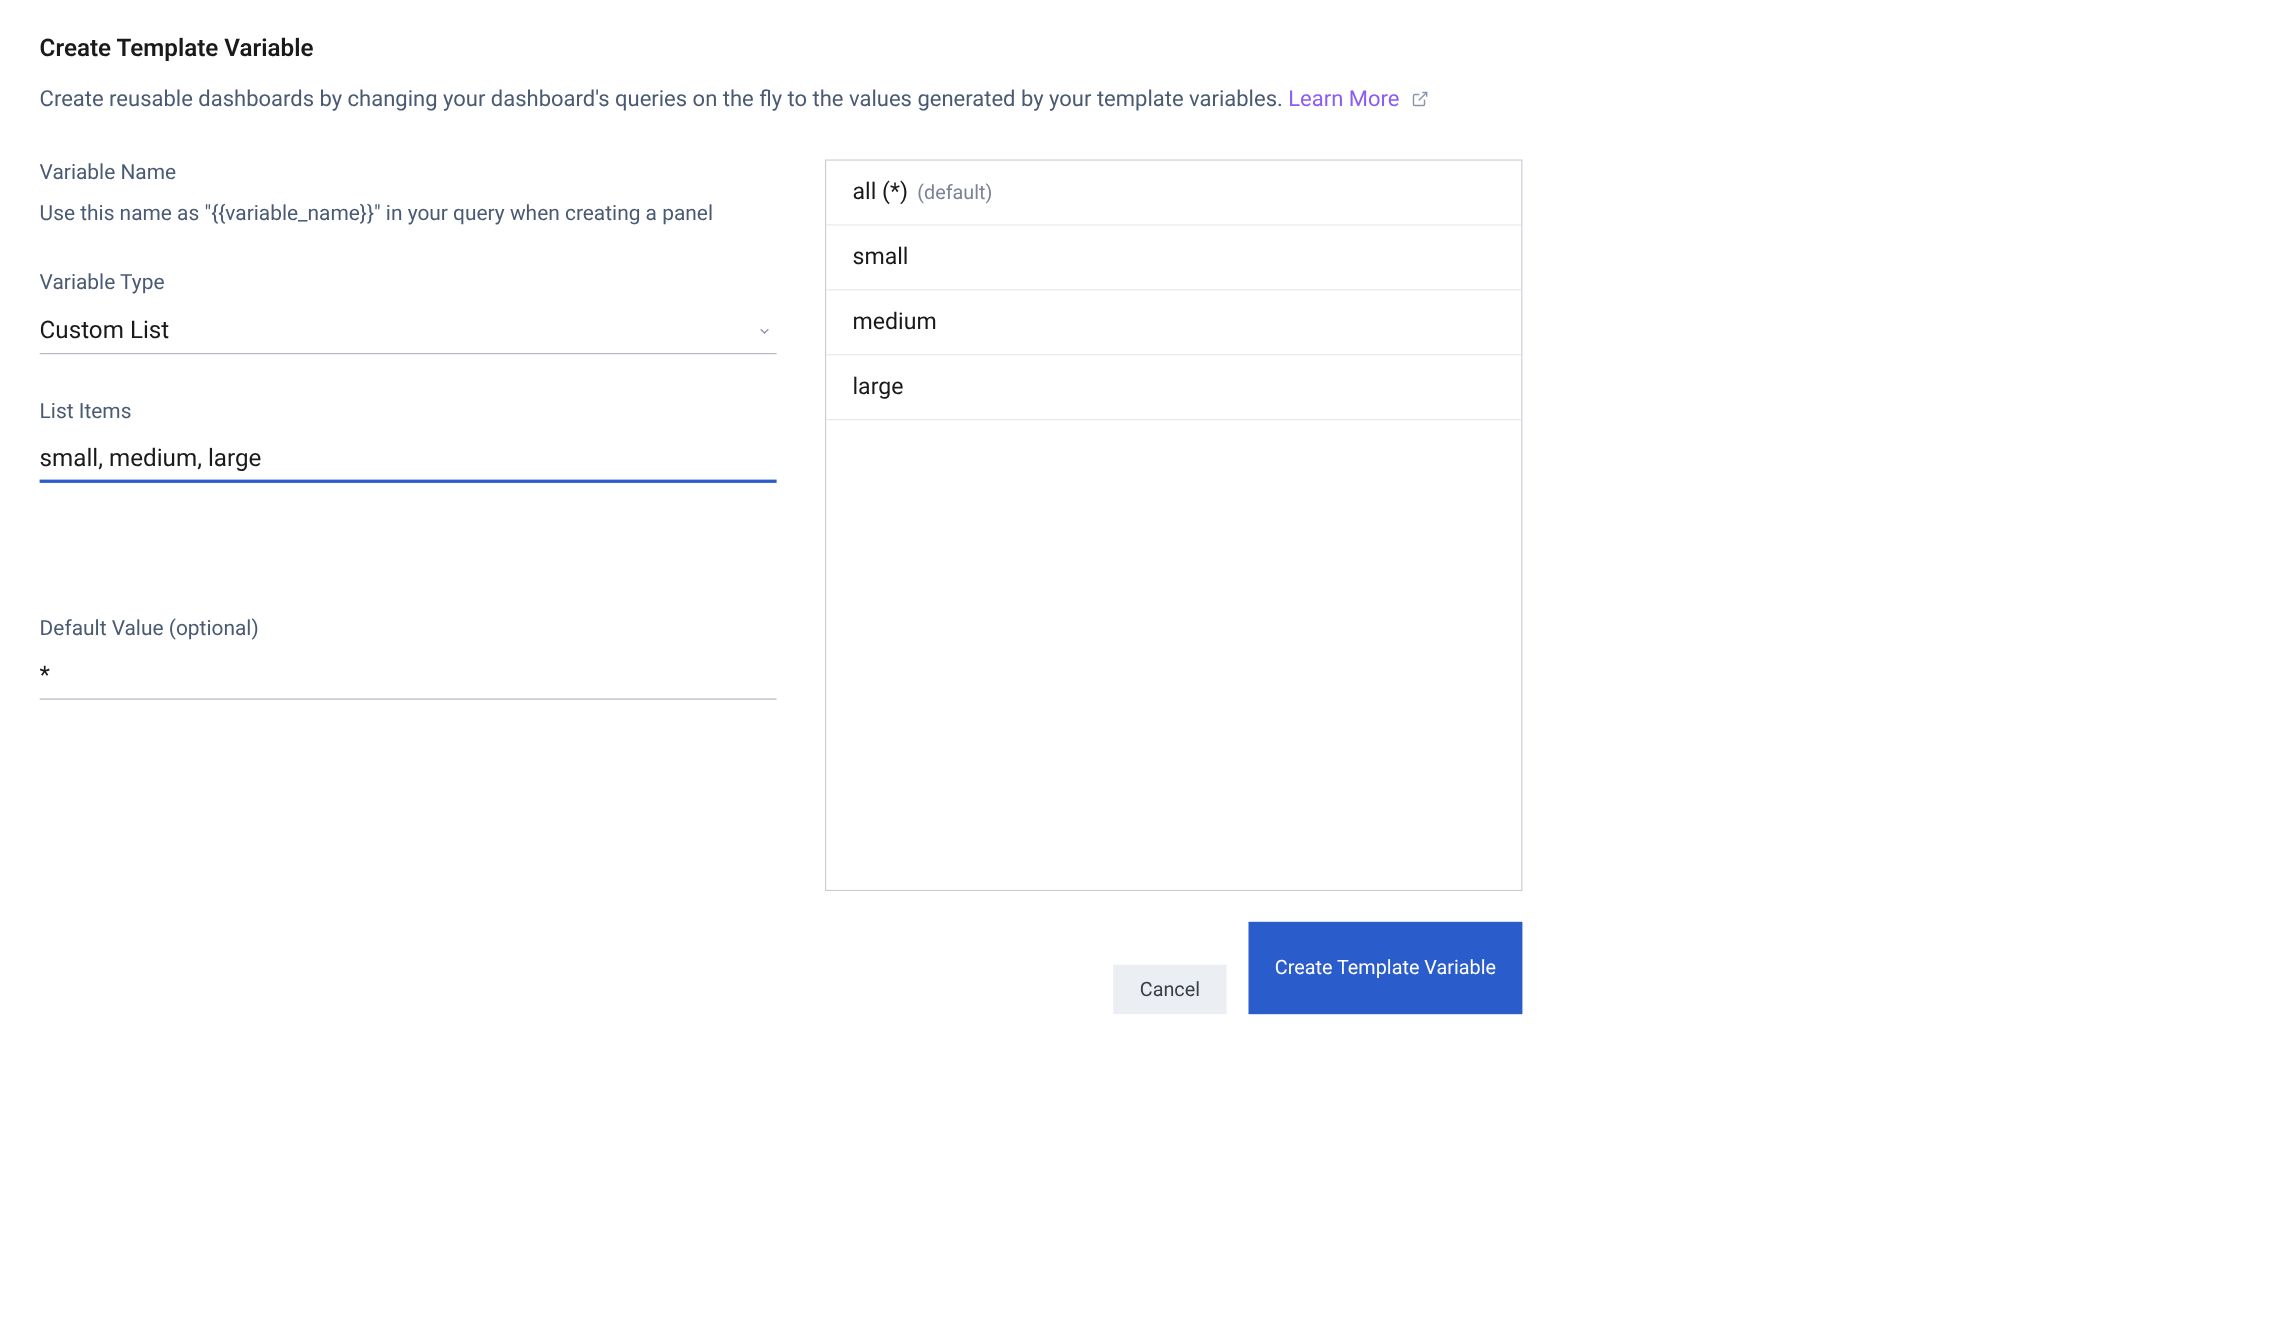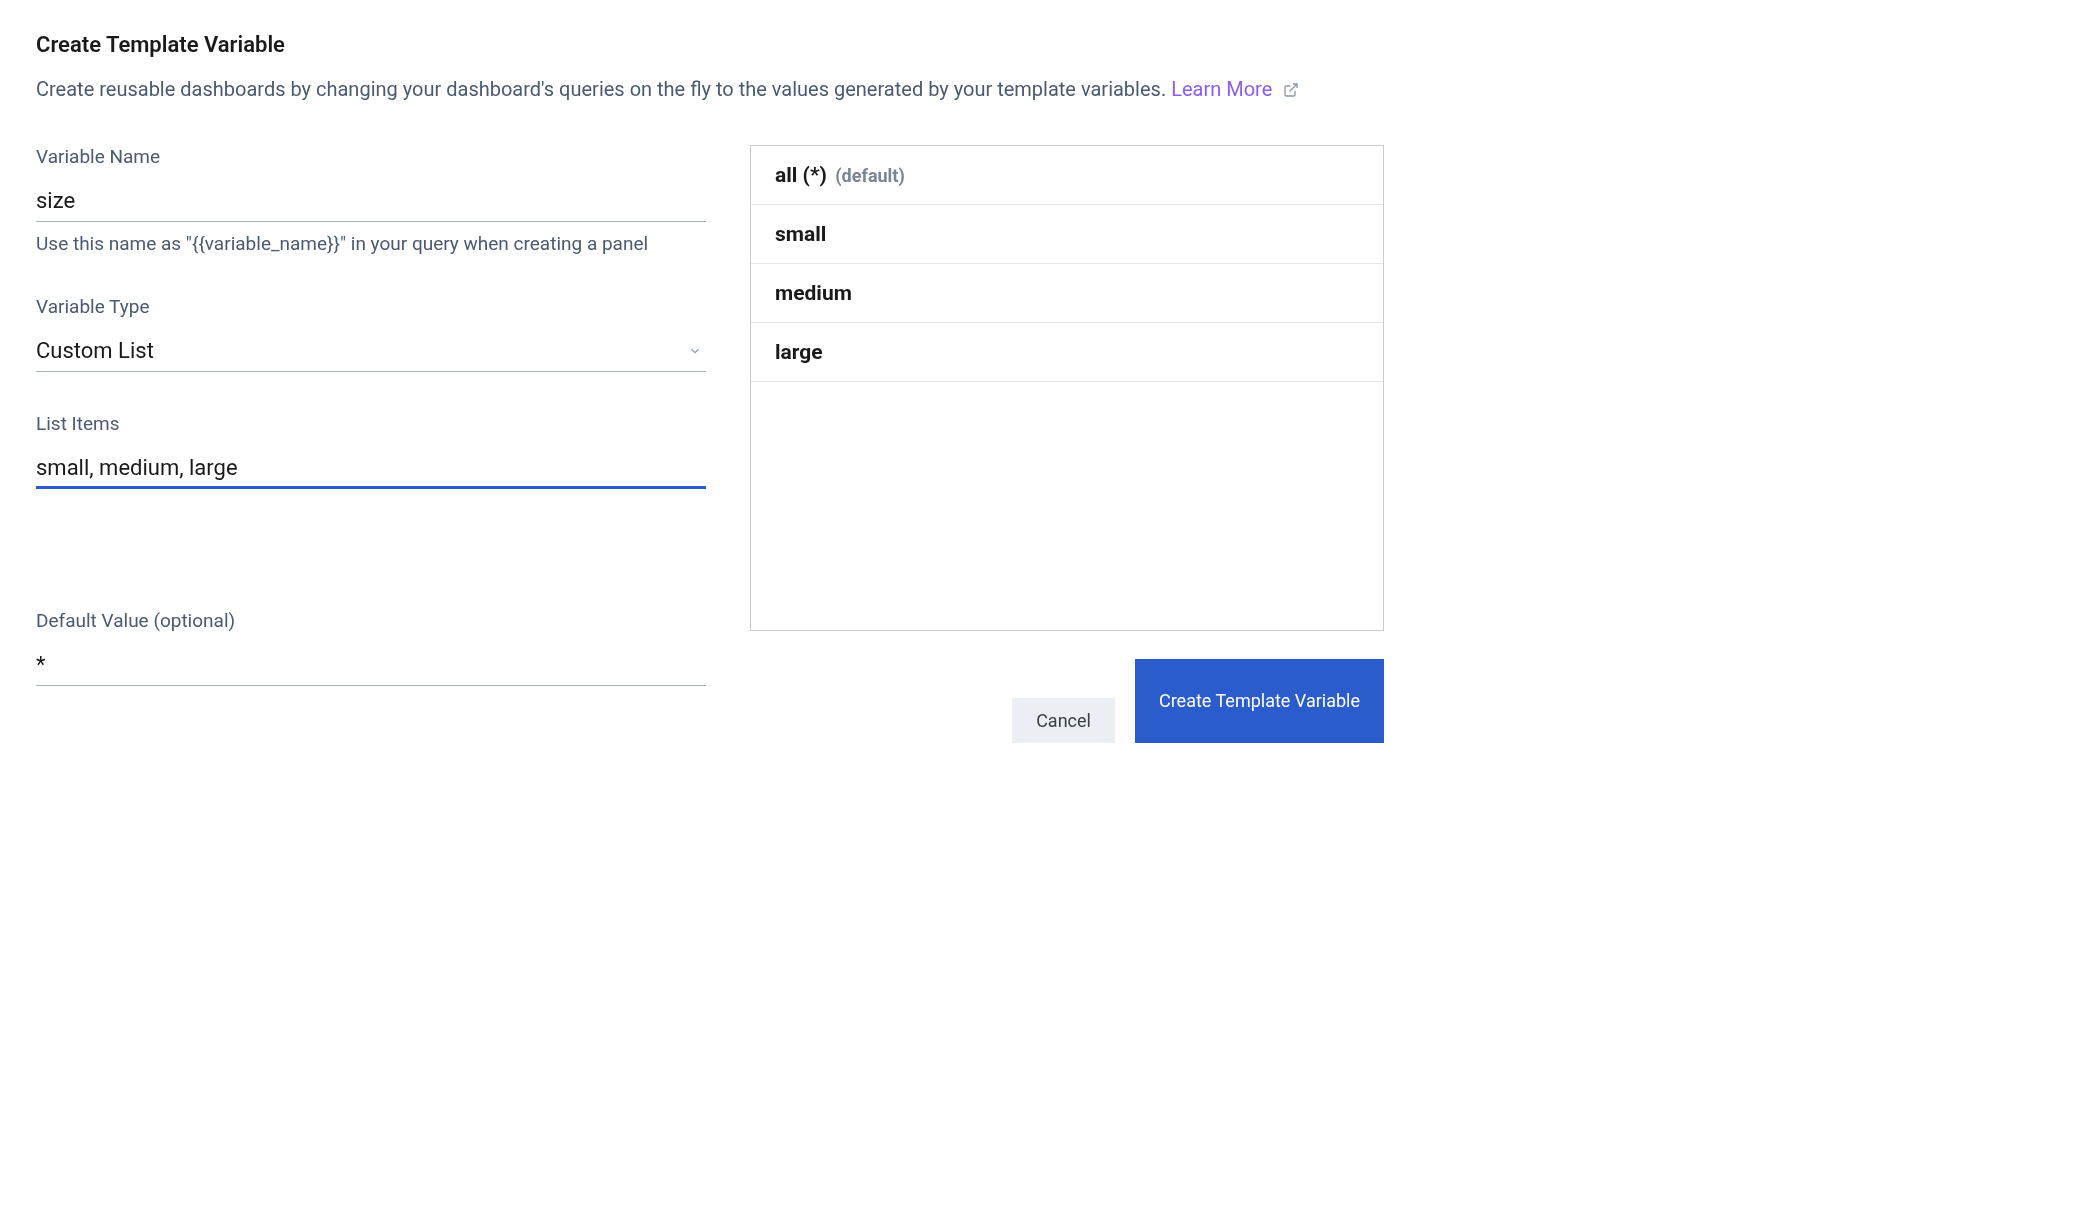--- a/index.html
+++ b/index.html
@@ -108,23 +108,22 @@
     color: #4a5a73;
     margin-top: 10px;
   }
   .preview-label {
     font-size: 20px;
     color: #4a5a73;
     margin-bottom: 12px;
   }
   .preview-box {
     border: 1.5px solid #c6cbd4;
-    height: 486px;
+    height: 665px;
     overflow: auto;
-    font-weight: bold;
   }
   .preview-item {
     padding: 17px 24px;
     border-bottom: 1px solid #e3e6ea;
     font-size: 21px;
     color: #1a1a1a;
   }
   .preview-default-tag {
     color: #7a8498;
     font-size: 18px;
@@ -166,21 +165,20 @@
         <polyline points="15 3 21 3 21 9"></polyline>
         <line x1="10" y1="14" x2="21" y2="3"></line>
       </svg>
     </span>
   </p>
 
   <div class="columns">
     <div class="left-col">
       <div class="field-group">
         <label class="field-label">Variable Name</label>
-        <input class="field-input" type="text" value="size" style="">
         <div class="field-hint">Use this name as "{{variable_name}}" in your query when creating a panel</div>
       </div>
 
       <div class="field-group">
         <label class="field-label">Variable Type</label>
         <div class="field-select-wrap">
           <div class="field-select">Custom List</div>
           <span class="select-chevron">
             <svg width="14" height="14" viewBox="0 0 24 24" fill="none" stroke="currentColor" stroke-width="2">
               <polyline points="6 9 12 15 18 9"></polyline>

